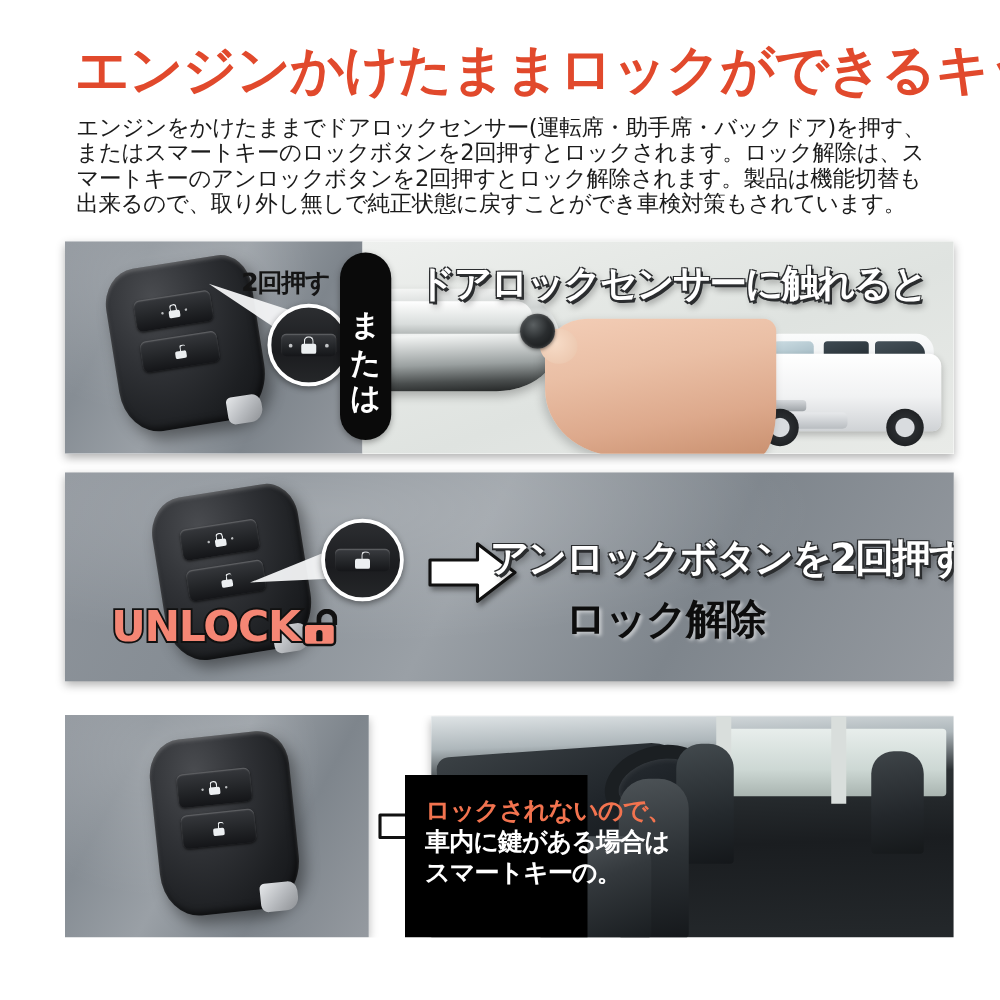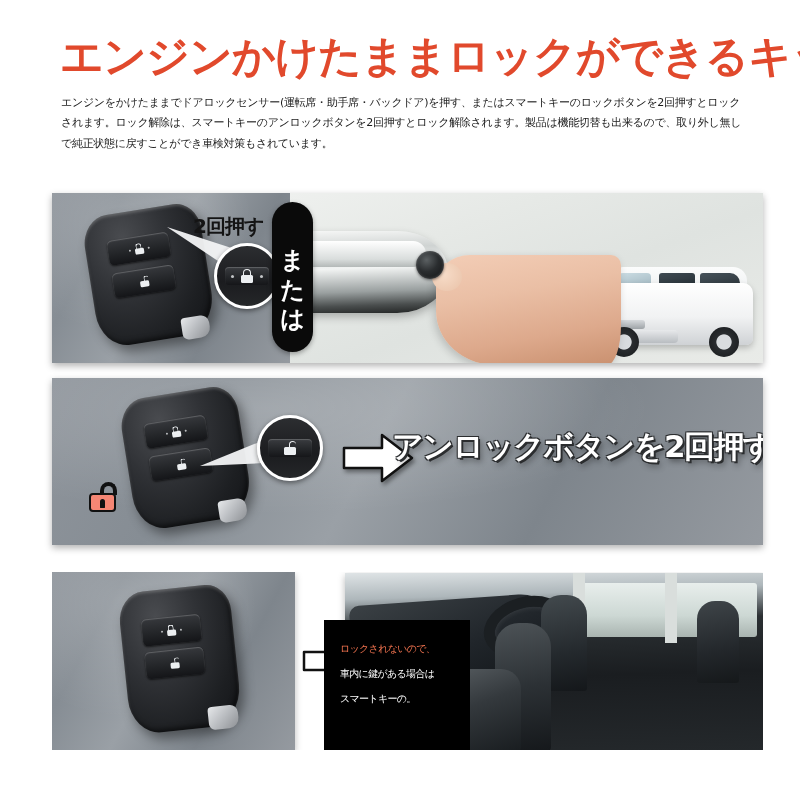--- a/index.html
+++ b/index.html
@@ -18,21 +18,21 @@
     font-size:43px; line-height:50px;
     font-weight:bold;
     color:#e1492c;
     letter-spacing:-1px;
     white-space:nowrap;
     transform:scaleX(1.0);
     transform-origin:left center;
   }
   #intro-text {
     position:absolute; left:61px; top:93px; width:690px;
-    font-size:11px; line-height:20.4px;
+    font-size:18px; line-height:20.4px;
     color:#1b1b1b;
     letter-spacing:-0.3px;
     text-align:left;
   }
 
   
   .panel { position:absolute; overflow:hidden; }
   .panel-shadow {
     box-shadow:0 3px 7px rgba(0,0,0,0.30);
   }
@@ -289,21 +289,21 @@
     position:absolute; top:0; width:12px; height:70px; background:#d9dedc;
   }
 
   #p3-caption {
     position:absolute; left:272px; top:48px; width:146px; height:130px;
     background:#000000;
     z-index:5;
     padding:16px 0 0 16px;
   }
   .cap-line {
-    font-size:10px; font-weight:normal; line-height:25px;
+    font-size:20px; font-weight:bold; line-height:25px;
     white-space:nowrap; letter-spacing:-0.7px;
   }
   .cap-orange { color:#f2734f; }
   .cap-white { color:#ffffff; }
 
   .label-outline {
     position:absolute;
     font-size:21px; font-weight:bold; color:#111111;
     white-space:nowrap; letter-spacing:-1px;
     text-shadow:
@@ -358,20 +358,21 @@
 
     <div class="label-press" style="left:141px;top:20px;">2回押す</div>
 
   </div>
 
   <div id="p1-right">
     <div id="door-handle"></div>
     <div id="sensor-dot"></div>
     <div id="finger"></div>
 
+    <div class="headline-white" style="left:44px;top:14px;font-size:30px;">ドアロックセンサーに触れると</div>
     <div class="headline-black" style="left:170px;top:55px;font-size:33px;">ロック</div>
 
     <div id="van">
       <div class="cabin"></div>
       <div class="glass1"></div>
         <div class="glass2"></div>
         <div class="glass3"></div>
       <div class="body"></div>
       <div class="grille"></div>
         <div class="bumper"></div>
@@ -410,32 +411,34 @@
   <div class="callout-circle" style="left:205px;top:37px;width:66px;height:66px;">
     <div class="callout-btn">
       <span class="lockglyph open" style="width:12px;height:14px;">
         <span class="shackle" style="width:7px;height:8px;left:5px;"></span>
         <span class="body" style="width:12px;height:8px;"></span>
       </span>
     </div>
   </div>
 
   <div class="word-lock" style="left:37px;top:104px;">
+    <span>UNLOCK</span>
     <span class="padlock open">
       <span class="pl-shackle"></span>
         <span class="pl-body"></span>
         <span class="pl-key"></span>
     </span>
   </div>
 
   <svg style="position:absolute;left:290px;top:54px;width:72px;height:52px;filter:drop-shadow(2px 3px 2px rgba(0,0,0,0.4));" viewBox="0 0 72 52">
     <polygon points="2,16 40,16 40,3 70,26 40,49 40,36 2,36" fill="#ffffff" stroke="#111" stroke-width="2.5" stroke-linejoin="round"></polygon>
   </svg>
 
   <div class="headline-white" style="left:340px;top:48px;font-size:31px;">アンロックボタンを2回押すと</div>
+  <div class="headline-black" style="left:400px;top:95px;font-size:33px;">ロック解除</div>
 </div>
 
 <div id="panel3" class="panel">
 
   <div id="p3-keybox" class="metal">
     <div class="fob" style="left:72px;top:16px;width:112px;height:142px;transform:rotate(-6deg);">
       <div class="fob-btn" style="top:20%;">
         <span class="dot"></span>
         <span class="lockglyph">
           <span class="shackle"></span>

